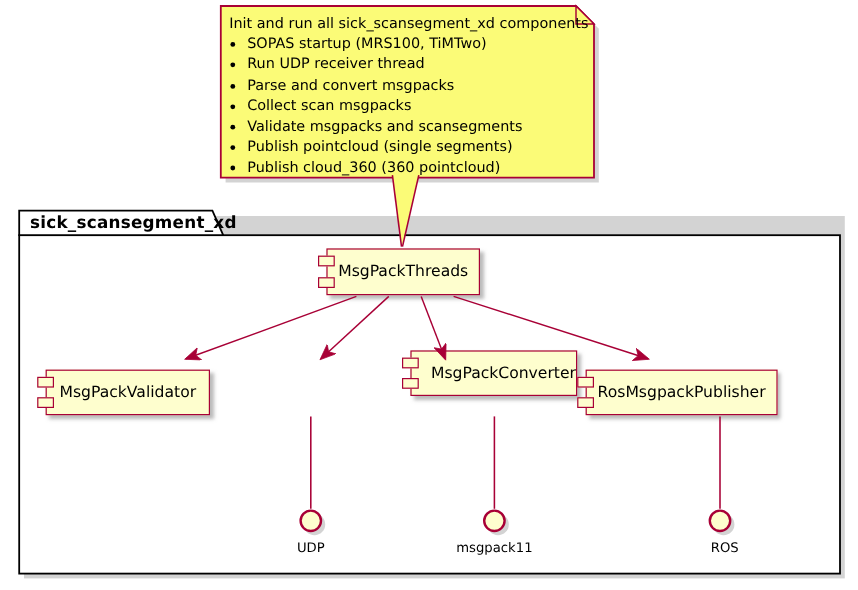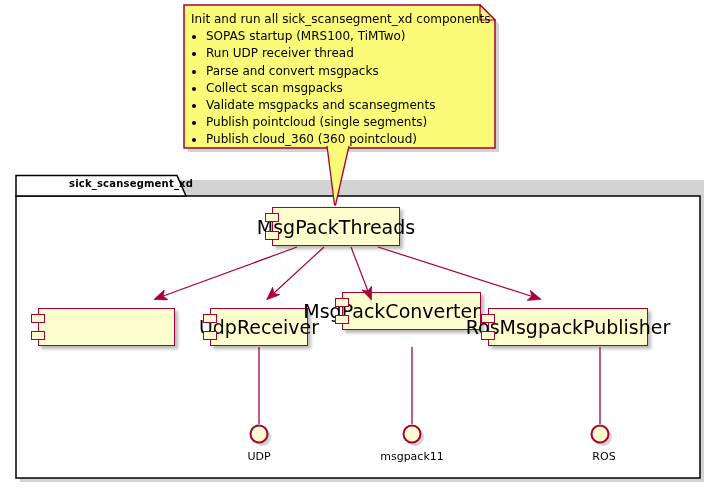--- a/index.html
+++ b/index.html
@@ -21,25 +21,24 @@
   .stroke-border { stroke: var(--border, #A80036); }
   .fill-note     { fill: var(--note-fill, #FBFB77); }
   .fill-comp     { fill: var(--component-fill, #FEFECE); }
   .stroke-black  { stroke: var(--package-border, #000000); }
   .shadow-fill   { fill: #9e9e9e; opacity: 0.45; }
 
   
   .package-title {
     position: absolute;
     left: 25px; top: 178px;
-    font-size: 10px;
+    font-size: 14px;
     font-weight: bold;
     letter-spacing: 0.2px;
     white-space: nowrap;
-    margin-left: 44px;
   }
 
   
   .note-text {
     position: absolute;
     left: 184px; top: 5px;
     width: 311px; height: 143px;
     box-sizing: border-box;
     padding: 6px 8px 0 7px;
     font-size: 12px;
@@ -55,21 +54,21 @@
   
   .component {
     position: absolute;
     box-sizing: border-box;
     background: var(--component-fill, #FEFECE);
     border: 1.5px solid var(--border, #A80036);
     box-shadow: 3px 3px 3px rgba(140,140,140,0.6);
     display: flex;
     align-items: center;
     justify-content: center;
-    font-size: 19px;
+    font-size: 13px;
     white-space: nowrap;
     z-index: 2;
   }
   .component .port {
     position: absolute;
     left: -8.5px;
     width: 12px; height: 7px;
     background: var(--component-fill, #FEFECE);
     border: 1.5px solid var(--border, #A80036);
   }
@@ -134,27 +133,23 @@
 
     <div class="component" id="comp-msgpackthreads">
       <span class="port top"></span>
       <span class="port bottom"></span>
       <span>MsgPackThreads</span>
     </div>
 
     <div class="component" id="comp-msgpackvalidator">
       <span class="port top"></span>
       <span class="port bottom"></span>
-    </div>
-
-    <div class="component" id="comp-udpreceiver">
-      <span class="port top"></span>
-      <span class="port bottom"></span>
-      <span>UdpReceiver</span>
-    </div>
+      <span>MsgPackValidator</span>
+    </div>
+
 
     <div class="component" id="comp-msgpackconverter">
       <span class="port top"></span>
       <span class="port bottom"></span>
       <span>MsgPackConverter</span>
     </div>
 
     <div class="component" id="comp-rosmsgpackpublisher">
       <span class="port top"></span>
       <span class="port bottom"></span>

